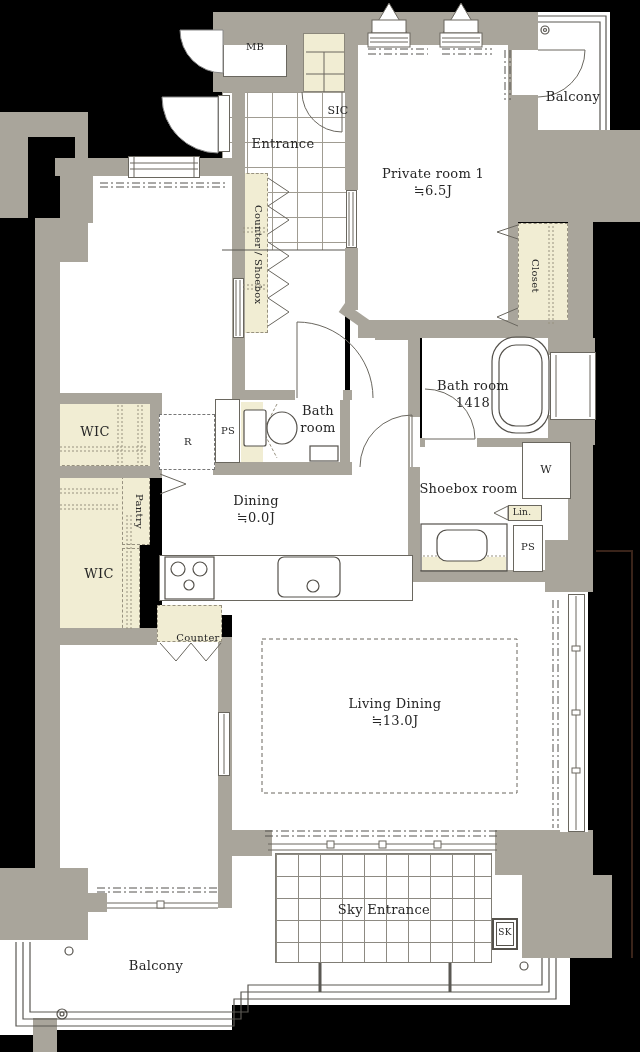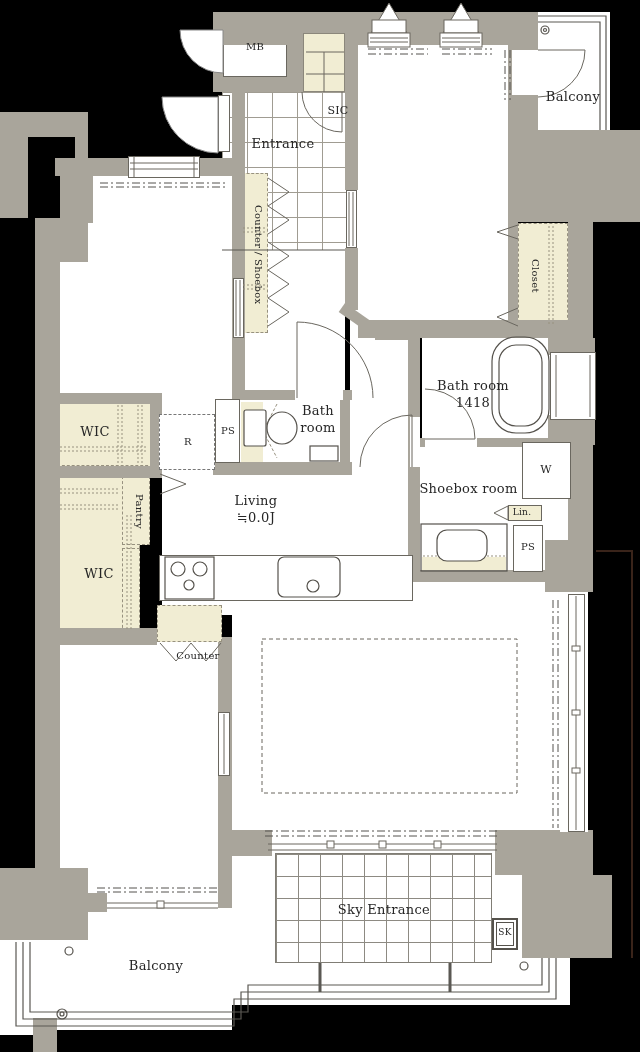--- a/index.html
+++ b/index.html
@@ -224,39 +224,47 @@
         <circle cx="62" cy="1014" r="2"></circle>
       <circle cx="524" cy="966" r="4"></circle>
     </g>
 
     <rect x="262" y="639" width="255" height="154" fill="none" stroke="#6a675f" stroke-width="1" stroke-dasharray="4 3"></rect>
   </svg>
 
   <div class="lbl f10" style="left:231px;top:40px;width:48px;">MB</div>
   <div class="lbl f11" style="left:320px;top:56px;width:36px;margin-top:48px;">SIC</div>
   <div class="lbl f12" style="left:238px;top:136px;width:90px;">Entrance</div>
+  <div class="lbl f13" style="left:373px;top:166px;width:120px;">
+    <span>Private room 1</span><br>
+    <span>≒6.5J</span>
+  </div>
   <div class="lbl f12" style="left:543px;top:89px;width:60px;">Balcony</div>
   <div class="lbl f10 vlbl" style="left:245px;top:182px;height:145px;width:20px;">Counter / Shoebox</div>
   <div class="lbl f10 vlbl" style="left:524px;top:240px;height:72px;width:18px;">Closet</div>
   <div class="lbl f12" style="left:428px;top:378px;width:90px;">
     <span>Bath room</span><br>
     <span>1418</span>
   </div>
   <div class="lbl f12" style="left:294px;top:403px;width:48px;">Bath room</div>
   <div class="lbl f12" style="left:65px;top:424px;width:60px;">WIC</div>
   <div class="lbl f10" style="left:180px;top:435px;width:16px;">R</div>
   <div class="lbl f10" style="left:217px;top:424px;width:22px;">PS</div>
   <div class="lbl f10 vlbl" style="left:126px;top:482px;height:58px;width:20px;">Pantry</div>
   <div class="lbl f12" style="left:69px;top:566px;width:60px;">WIC</div>
   <div class="lbl f13" style="left:216px;top:493px;width:80px;">
-    <span>Living</span><br>
+    <span>Dining</span><br>
     <span>≒0.0J</span>
   </div>
   <div class="lbl f12" style="left:411px;top:481px;width:115px;">Shoebox room</div>
   <div class="lbl f11" style="left:536px;top:463px;width:20px;">W</div>
   <div class="lbl f9" style="left:510px;top:507px;width:24px;">Lin.</div>
   <div class="lbl f10" style="left:516px;top:540px;width:24px;">PS</div>
-  <div class="lbl f10" style="left:159px;top:649px;width:78px;">Counter</div>
+  <div class="lbl f10" style="left:159px;top:631px;width:78px;">Counter</div>
+  <div class="lbl f13" style="left:345px;top:696px;width:100px;">
+    <span>Living Dining</span><br>
+    <span>≒13.0J</span>
+  </div>
   <div class="lbl f12" style="left:334px;top:902px;width:100px;">Sky Entrance</div>
   <div class="lbl f9" style="left:494px;top:927px;width:22px;">SK</div>
   <div class="lbl f12" style="left:116px;top:958px;width:80px;">Balcony</div>
 
 </div>
 
 </body></html>

